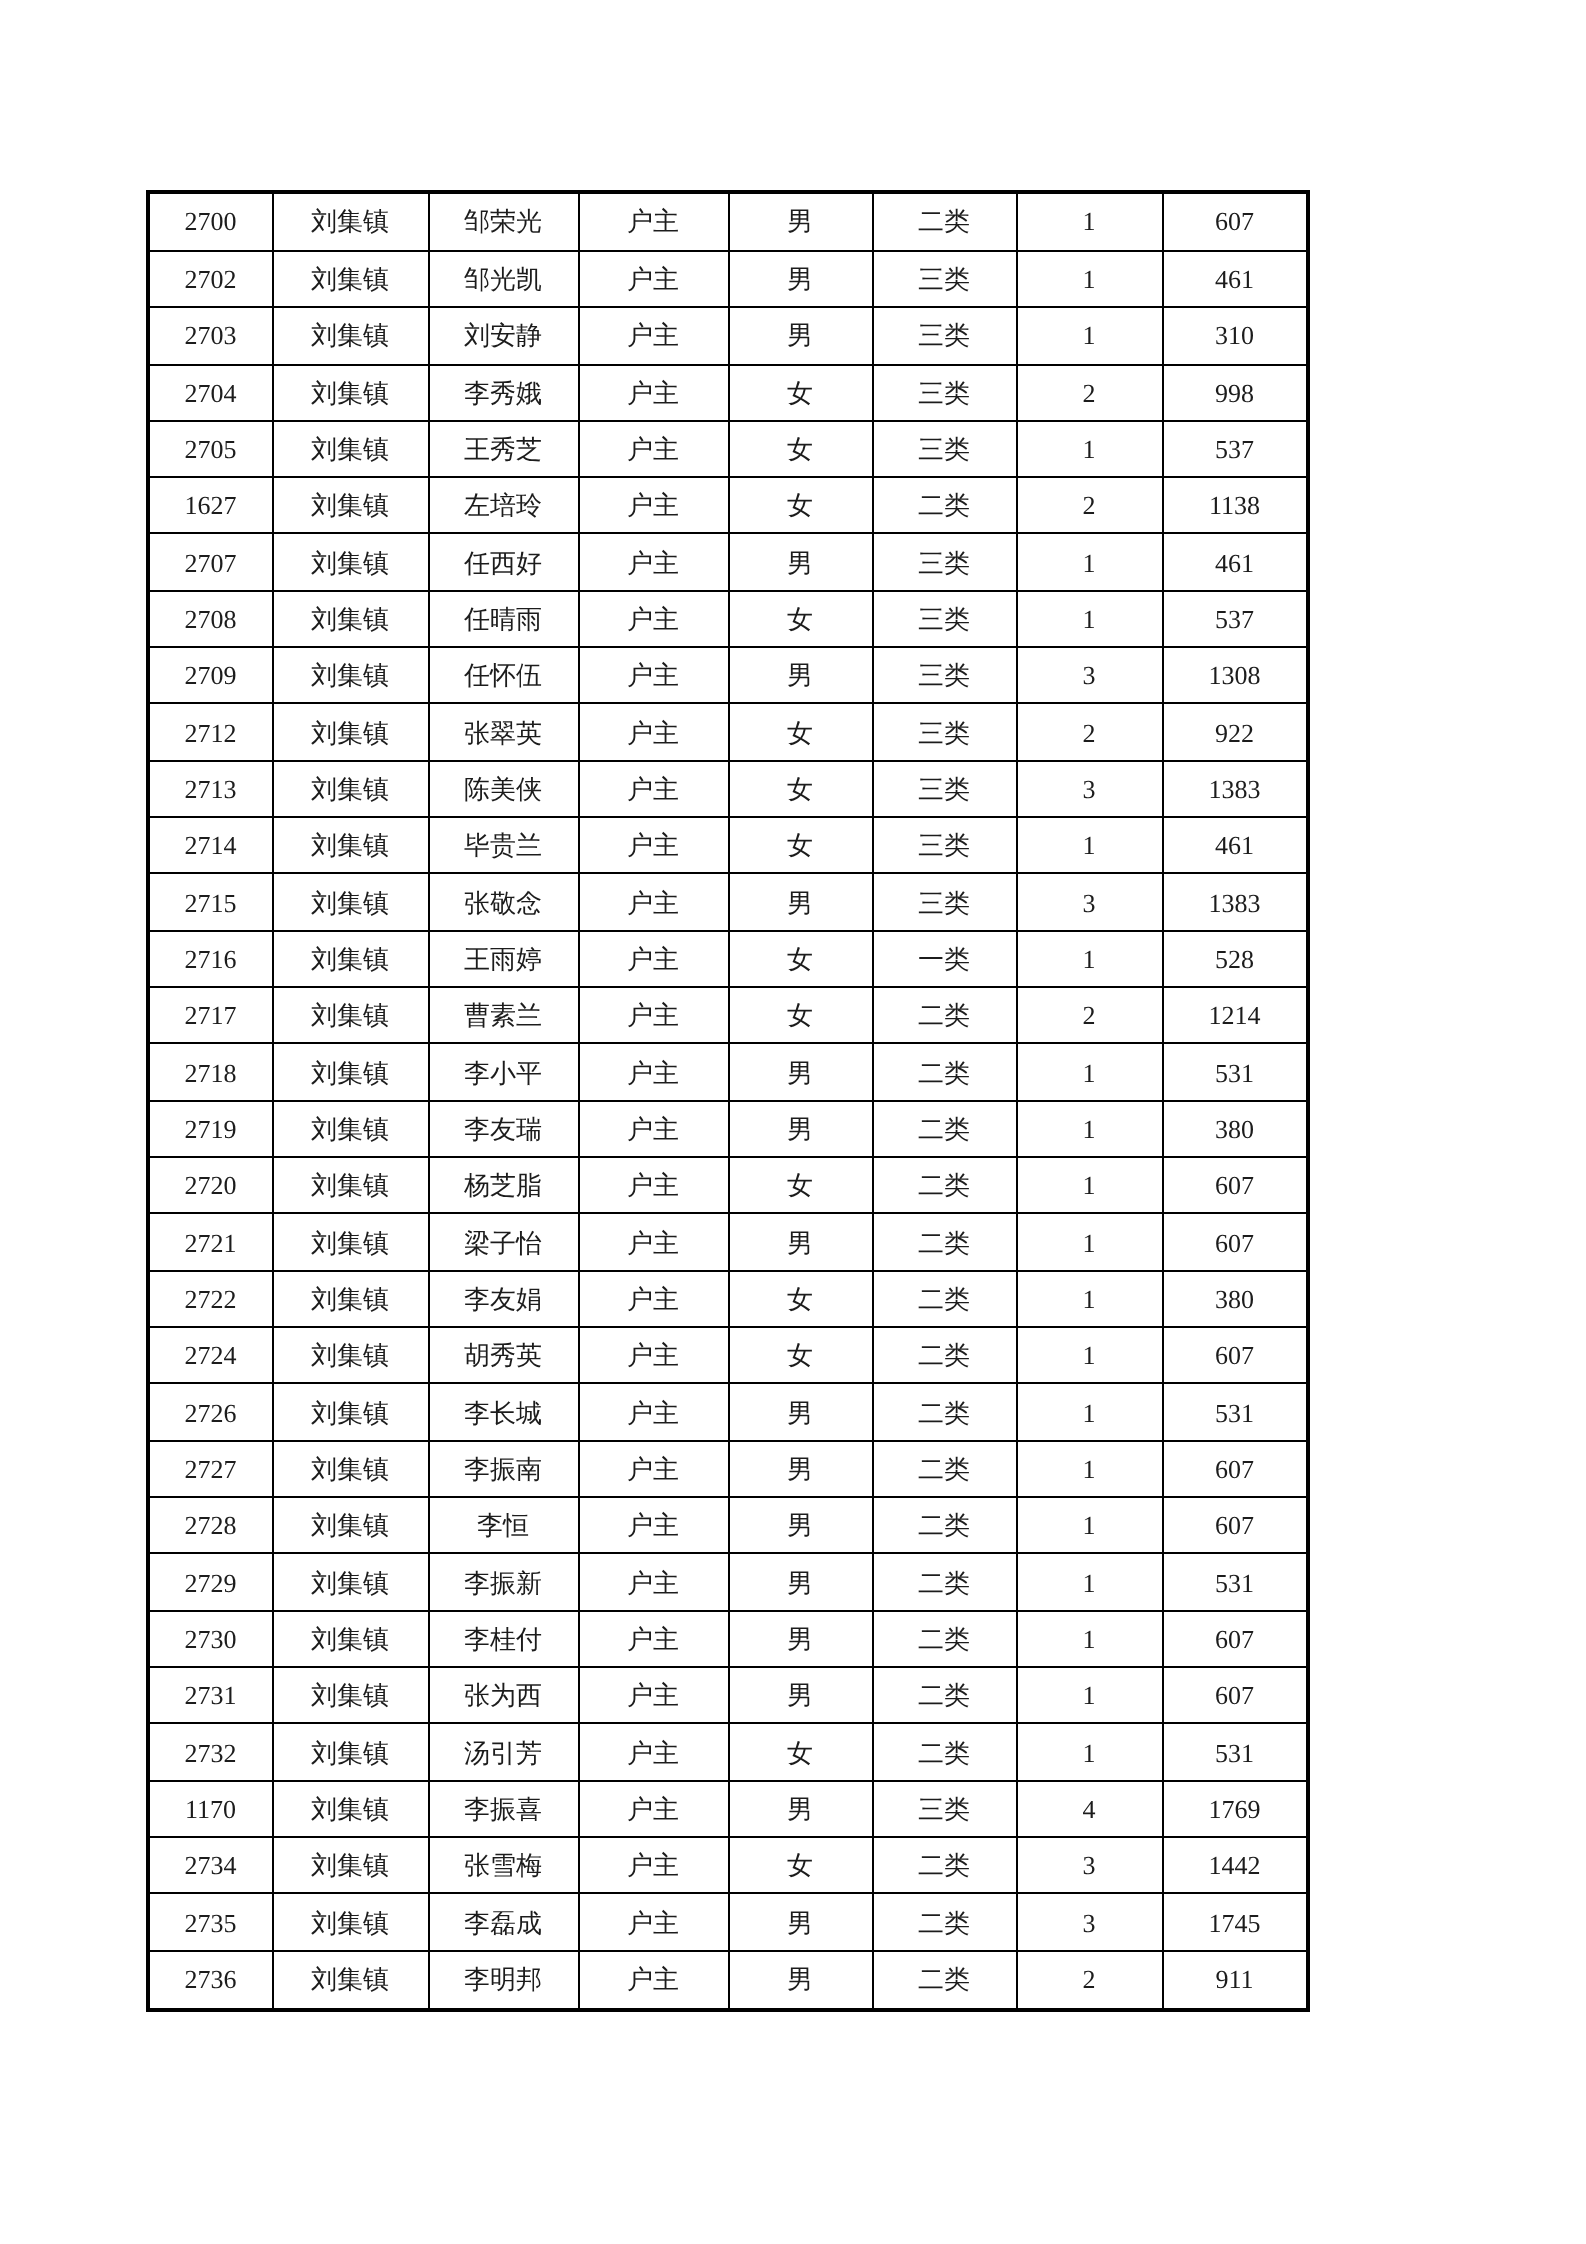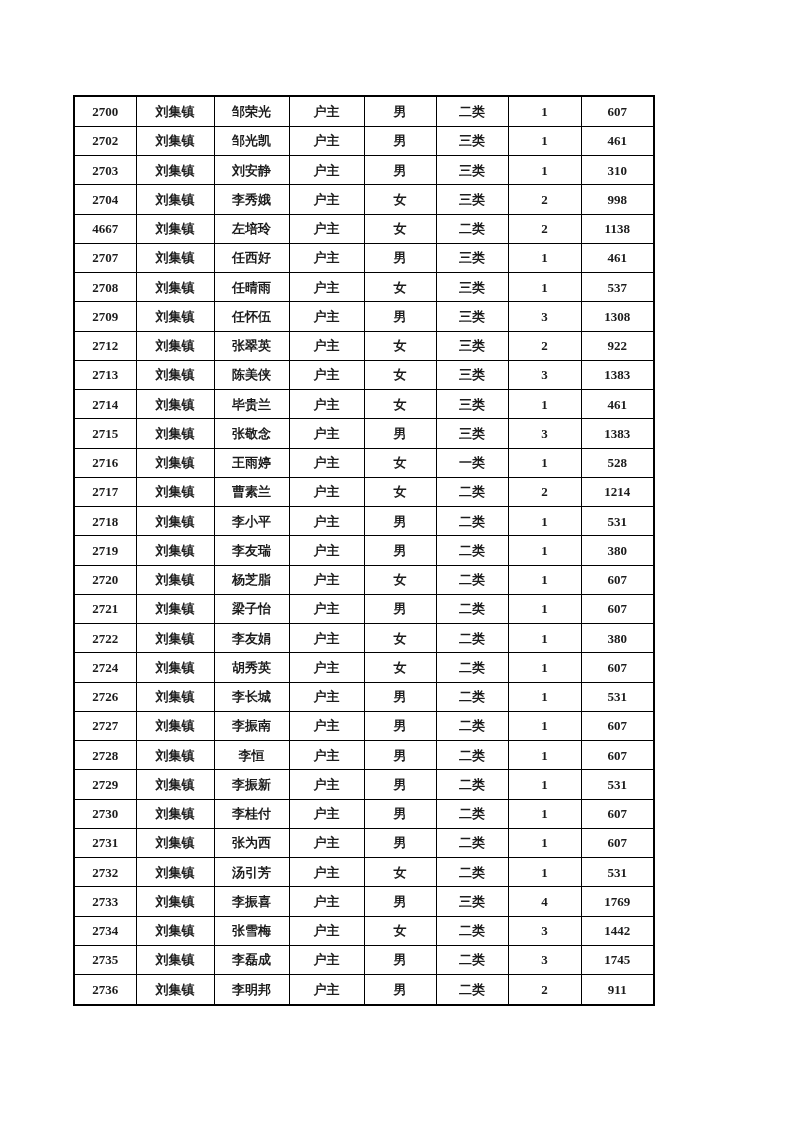--- a/index.html
+++ b/index.html
@@ -6,21 +6,20 @@
     margin: 0;
     padding: 0;
     background: #ffffff;
   }
   .page {
     position: relative;
     width: 793px;
     height: 1122px;
     background: #ffffff;
     overflow: hidden;
-    font-weight: bold;
   }
   table.data-table {
     position: absolute;
     left: 73px;
     top: 95px;
     width: 580px;
     height: 911px;
     border-collapse: collapse;
     table-layout: fixed;
     border: 2px solid #000000;
@@ -96,21 +95,31 @@
           <td>2704</td>
           <td>刘集镇</td>
           <td>李秀娥</td>
           <td>户主</td>
           <td>女</td>
           <td>三类</td>
           <td>2</td>
           <td>998</td>
         </tr>
         <tr>
-          <td>4667</td>
+          <td>2705</td>
+          <td>刘集镇</td>
+          <td>王秀芝</td>
+          <td>户主</td>
+          <td>女</td>
+          <td>三类</td>
+          <td>1</td>
+          <td>537</td>
+        </tr>
+        <tr>
+          <td>1627</td>
           <td>刘集镇</td>
           <td>左培玲</td>
           <td>户主</td>
           <td>女</td>
           <td>二类</td>
           <td>2</td>
           <td>1138</td>
         </tr>
         <tr>
           <td>2707</td>
@@ -326,21 +335,21 @@
           <td>2732</td>
           <td>刘集镇</td>
           <td>汤引芳</td>
           <td>户主</td>
           <td>女</td>
           <td>二类</td>
           <td>1</td>
           <td>531</td>
         </tr>
         <tr>
-          <td>2733</td>
+          <td>1170</td>
           <td>刘集镇</td>
           <td>李振喜</td>
           <td>户主</td>
           <td>男</td>
           <td>三类</td>
           <td>4</td>
           <td>1769</td>
         </tr>
         <tr>
           <td>2734</td>

